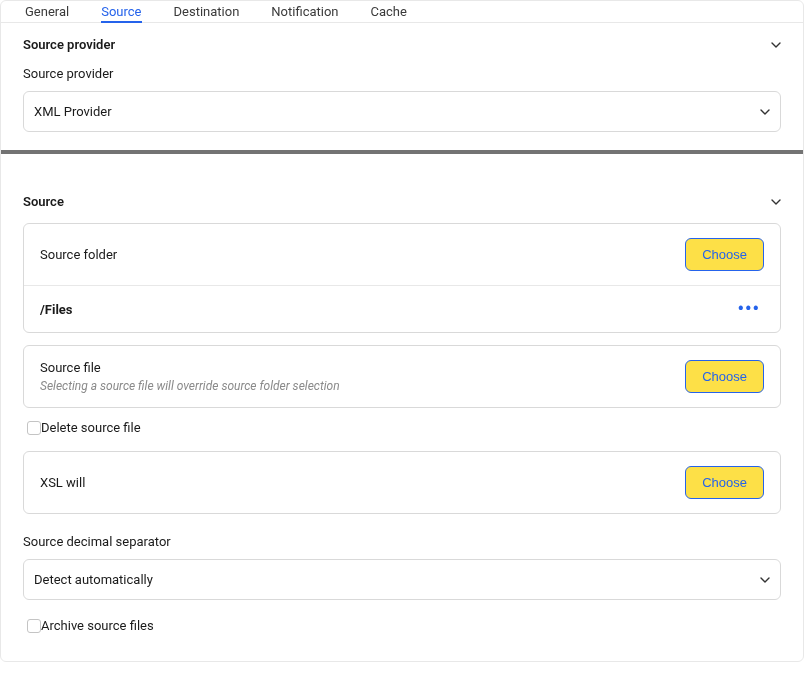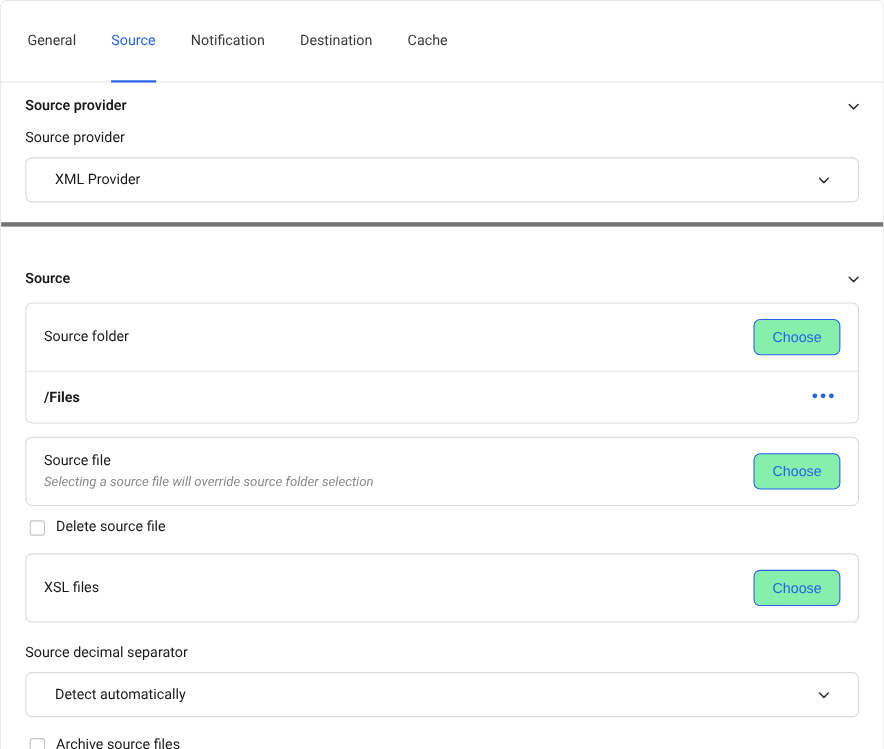--- a/index.html
+++ b/index.html
@@ -18,21 +18,21 @@
       border: 1px solid #e8e8e8;
       border-radius: 6px;
       overflow: hidden;
     }
     .tabs {
       display: flex;
       border-bottom: 1px solid #e8e8e8;
       padding: 0 8px;
     }
     .tab {
-      padding: 29px 16px;
+      padding: 3px 16px;
       cursor: pointer;
       color: #3a3a3a;
       font-size: 13px;
       position: relative;
     }
     .tab.active {
       color: #2563eb;
     }
     .tab.active::after {
       content: "";
@@ -78,21 +78,21 @@
     .field-label {
       font-size: 13px;
       color: #1a1a1a;
       margin-bottom: 10px;
       display: block;
     }
     .select {
       width: 100%;
       border: 1px solid #d9d9d9;
       border-radius: 6px;
-      padding: 12px 26px;
+      padding: 12px 10px;
       font-size: 13px;
       color: #1a1a1a;
       background: #fff;
       display: flex;
       justify-content: space-between;
       align-items: center;
       cursor: pointer;
     }
     .card {
       border: 1px solid #d9d9d9;
@@ -125,39 +125,38 @@
       font-style: italic;
     }
     .card-row .row-value {
       font-size: 13px;
       font-weight: 700;
       color: #1a1a1a;
     }
     .btn-outline {
       border: 1px solid #2563eb;
       color: #2563eb;
-      background: #86efac;
+      background: #fde047;
       border-radius: 6px;
       padding: 8px 16px;
       font-size: 13px;
       cursor: pointer;
     }
     .dots {
       color: #2563eb;
       font-size: 18px;
       letter-spacing: 1px;
       cursor: pointer;
       padding: 0 4px;
       font-weight: bold;
       line-height: 1;
     }
     .checkbox-row {
       display: flex;
       align-items: center;
-      gap: 10px;
       margin: 8px 0 16px 4px;
     }
     .checkbox {
       width: 14px;
       height: 14px;
       border: 1px solid #c4c4c4;
       border-radius: 3px;
       cursor: pointer;
       background: #fff;
     }
@@ -173,22 +172,22 @@
     }
   </style>
 </head>
 <body>
 
 <div class="container">
 
   <div class="tabs">
     <div class="tab">General</div>
     <div class="tab active">Source</div>
+    <div class="tab">Destination</div>
     <div class="tab">Notification</div>
-    <div class="tab">Destination</div>
     <div class="tab">Cache</div>
   </div>
 
   <div class="section">
     <div class="section-header">
       <span class="title">Source provider</span>
       <span class="chevron">
         <svg viewBox="0 0 10 6" fill="none">
             <path d="M1 1L5 5L9 1" stroke="#333" stroke-width="1.4" stroke-linecap="round" stroke-linejoin="round"></path>
           </svg>
@@ -243,21 +242,21 @@
       </div>
 
       <div class="checkbox-row">
         <div class="checkbox"></div>
         <span class="checkbox-label">Delete source file</span>
       </div>
 
       <div class="card">
         <div class="card-row">
           <div class="row-text">
-            <span class="row-title">XSL files</span>
+            <span class="row-title">XSL will</span>
           </div>
           <button class="btn-outline">Choose</button>
         </div>
       </div>
 
       <div style="margin-top: 20px;">
         <label class="field-label">Source decimal separator</label>
         <div class="select">
           <span>Detect automatically</span>
           <span class="chevron select-small-chevron">

